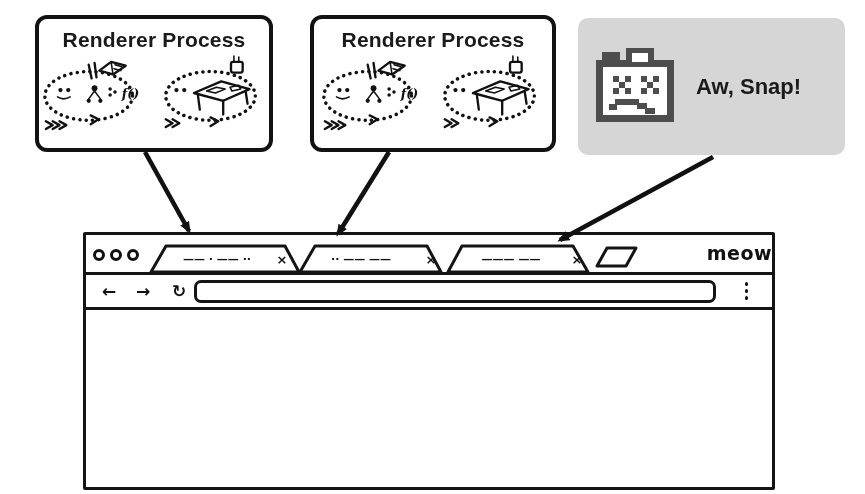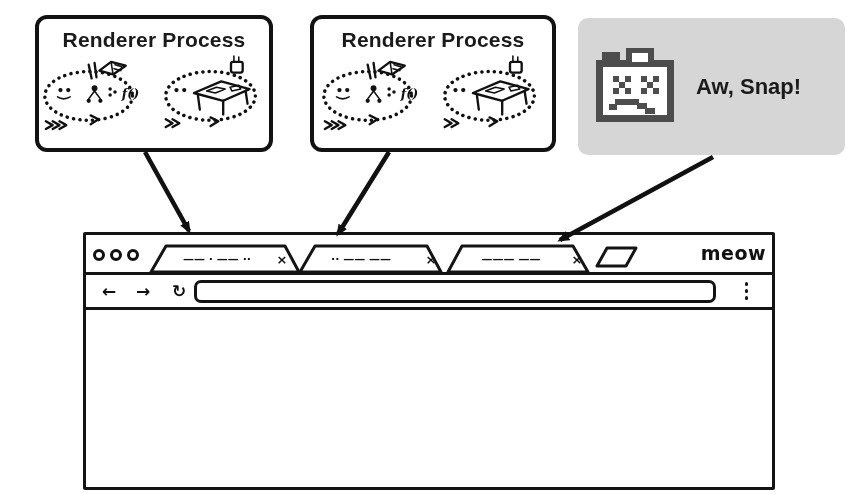--- a/index.html
+++ b/index.html
@@ -35,21 +35,21 @@
   
   .browser{position:absolute;left:83px;top:232px;width:686px;height:252px;
            border:3px solid #141414;border-radius:2px;background:#fff;}
   .tabstrip{position:relative;height:37px;border-bottom:3px solid #141414;}
   .traffic{position:absolute;left:7px;top:14px;display:flex;gap:5px;}
   .light{width:6px;height:6px;border:3.6px solid #111;border-radius:50%;background:#fff;}
   svg.tabs{position:absolute;left:60px;top:0;width:600px;height:37px;overflow:visible;}
   .tabshape{fill:#fff;stroke:#141414;stroke-width:3;stroke-linejoin:round;}
   .tab-scribble{font:bold 11px "DejaVu Sans",sans-serif;fill:#111;letter-spacing:0px;}
   .tab-x{font:bold 13px "DejaVu Sans",sans-serif;fill:#111;}
-  .meow{position:absolute;right:6px;top:7px;font:bold 19px "DejaVu Sans",sans-serif;
+  .meow{position:absolute;right:0;top:7px;font:bold 19px "DejaVu Sans",sans-serif;
         letter-spacing:.5px;color:#111;}
   .toolbar{position:relative;height:32px;border-bottom:3px solid #141414;}
   .navbtn{position:absolute;top:5px;font:bold 17px "DejaVu Sans",sans-serif;color:#111;line-height:22px;}
   .nav-back{left:16px;}
   .nav-fwd{left:50px;}
   .nav-reload{left:86px;}
   .addressbar{position:absolute;left:108px;right:56px;top:5px;height:17px;
               border:3px solid #141414;border-radius:7px;background:#fff;}
   .kebab{position:absolute;right:20px;top:6px;display:flex;flex-direction:column;gap:3.5px;
          align-items:center;padding:1px 4px;}

